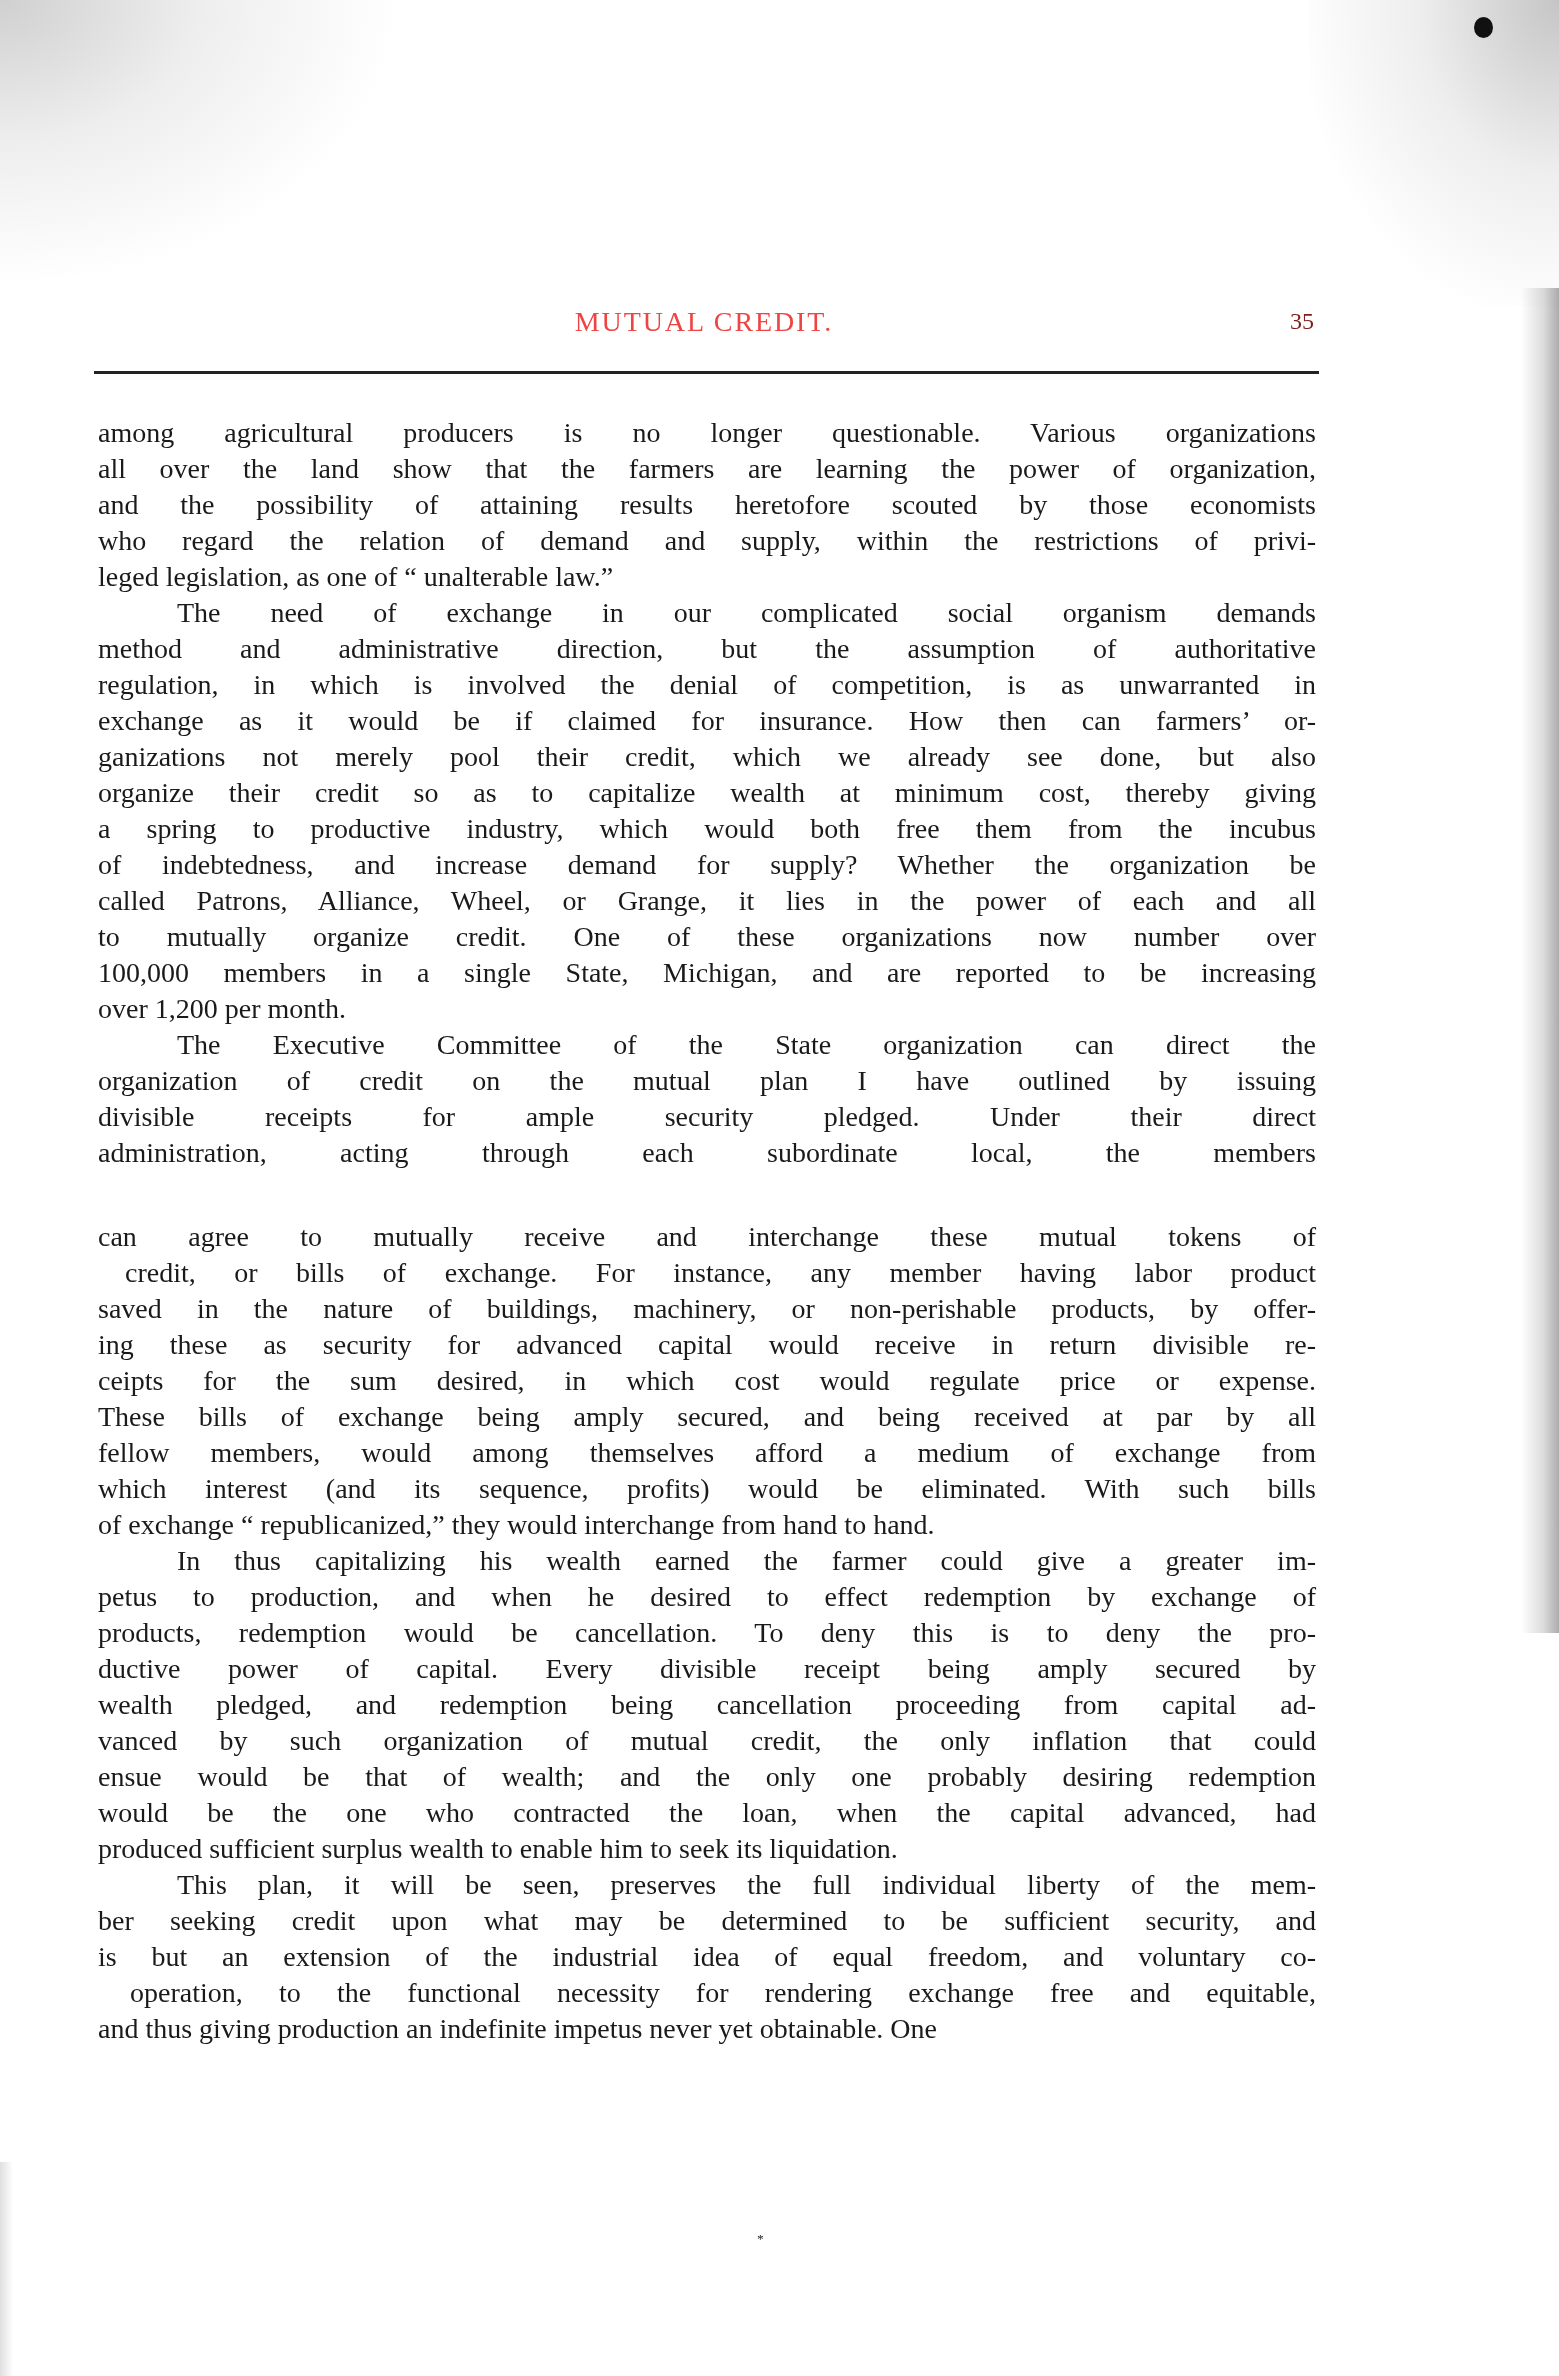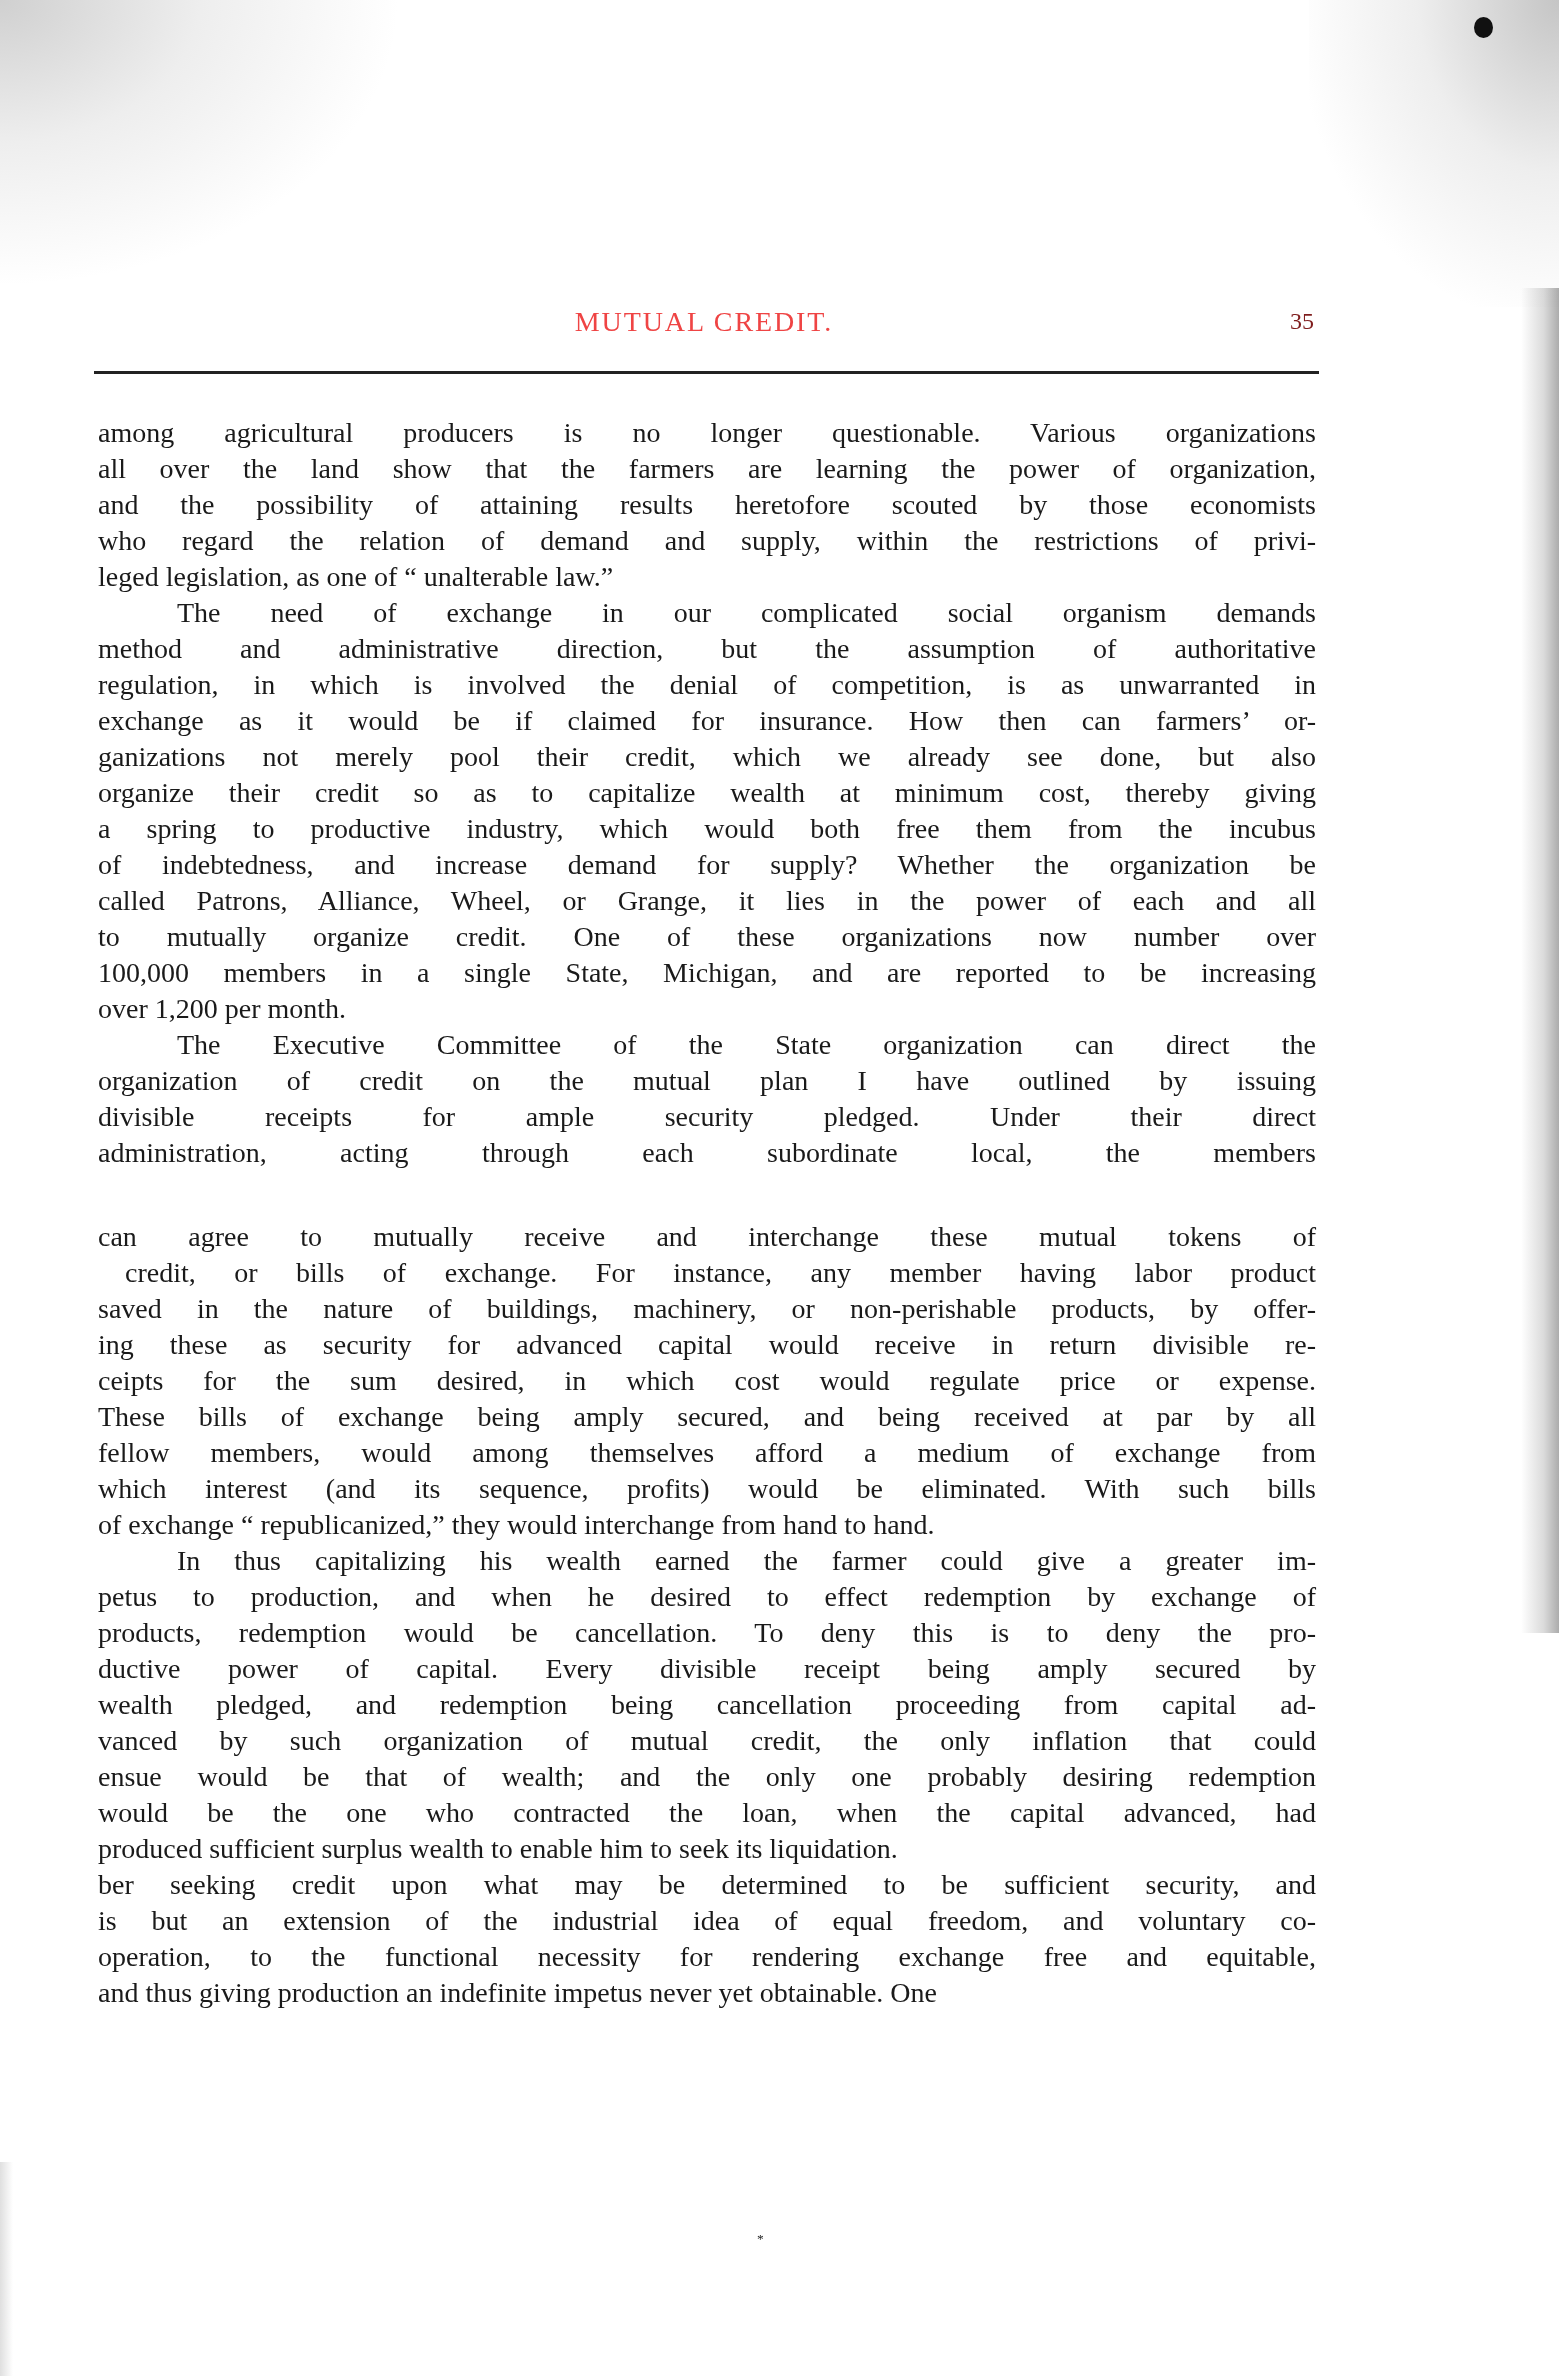--- a/index.html
+++ b/index.html
@@ -116,21 +116,22 @@
       <span class="line" style="white-space: nowrap; display: block;">petus to production, and when he desired to effect redemption by exchange of</span>
       <span class="line" style="white-space: nowrap; display: block;">products, redemption would be cancellation. To deny this is to deny the pro-</span>
       <span class="line" style="white-space: nowrap; display: block;">ductive power of capital. Every divisible receipt being amply secured by</span>
       <span class="line" style="white-space: nowrap; display: block;">wealth pledged, and redemption being cancellation proceeding from capital ad-</span>
       <span class="line" style="white-space: nowrap; display: block;">vanced by such organization of mutual credit, the only inflation that could</span>
       <span class="line" style="white-space: nowrap; display: block;">ensue would be that of wealth; and the only one probably desiring redemption</span>
       <span class="line" style="white-space: nowrap; display: block;">would be the one who contracted the loan, when the capital advanced, had</span>
       <span class="line last" style="white-space: nowrap; display: block;">produced sufficient surplus wealth to enable him to seek its liquidation.</span>
     </p>
   <p>
+      <span class="line" style="padding-left: 79px; white-space: nowrap; display: block;">This plan, it will be seen, preserves the full individual liberty of the mem-</span>
       <span class="line" style="white-space: nowrap; display: block;">ber seeking credit upon what may be determined to be sufficient security, and</span>
       <span class="line" style="white-space: nowrap; display: block;">is but an extension of the industrial idea of equal freedom, and voluntary co-</span>
-      <span class="line" style="white-space: nowrap; display: block;">operation, to the functional necessity for rendering exchange free and equitable,</span>
+      <span class="line" style="white-space: nowrap; display: block; margin-left: 32px;">operation, to the functional necessity for rendering exchange free and equitable,</span>
       <span class="line last" style="white-space: nowrap; display: block;">and thus giving production an indefinite impetus never yet obtainable. One</span>
     </p>
 </div>
 
 <div class="footer-mark">*</div>
 
 
 </body></html>

